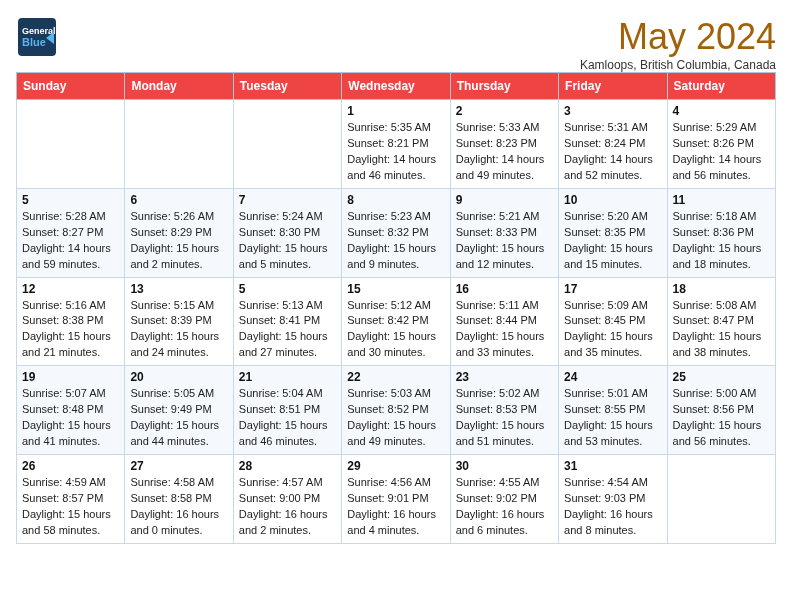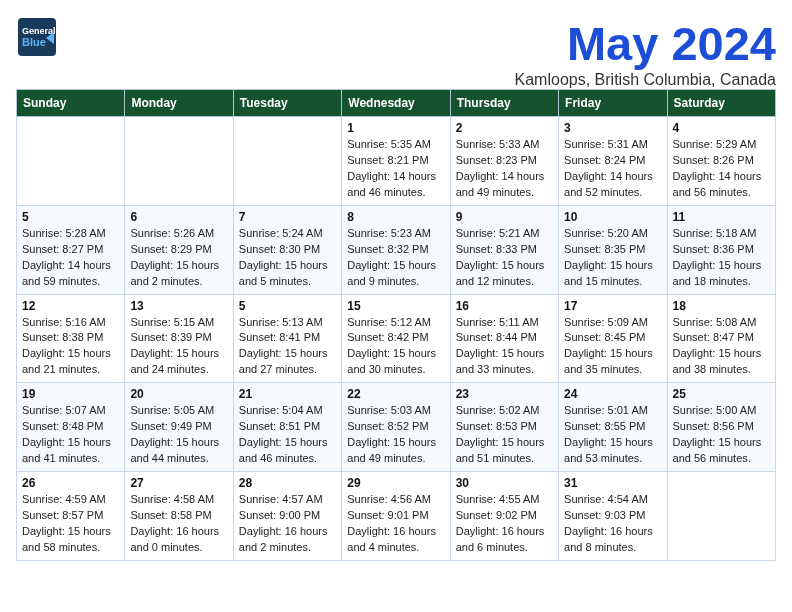--- a/index.html
+++ b/index.html
@@ -17,35 +17,35 @@
     }
     .logo {
       display: flex;
       flex-direction: column;
       align-items: flex-start;
     }
     .title-section {
       text-align: right;
     }
     .main-title {
-      font-size: 47px;
-      font-weight: bold;
-      color: #1d4ed8;
+      font-size: 36px;
+      font-weight: normal;
+      color: #a16207;
     }
     .subtitle {
-      font-size: 16px;
+      font-size: 12px;
       color: #333;
     }
     table {
       width: 100%;
       border-collapse: collapse;
       font-size: 11px;
     }
     thead tr th {
-      background: #14532d;
+      background: #ef4444;
       color: #fff;
       text-align: left;
       padding: 6px 6px;
       font-size: 12px;
       font-weight: bold;
       border: 1px solid #b0c4d8;
       margin-left: 16px;
     }
     tbody tr td {
       border: 1px solid #c8d8e8;

